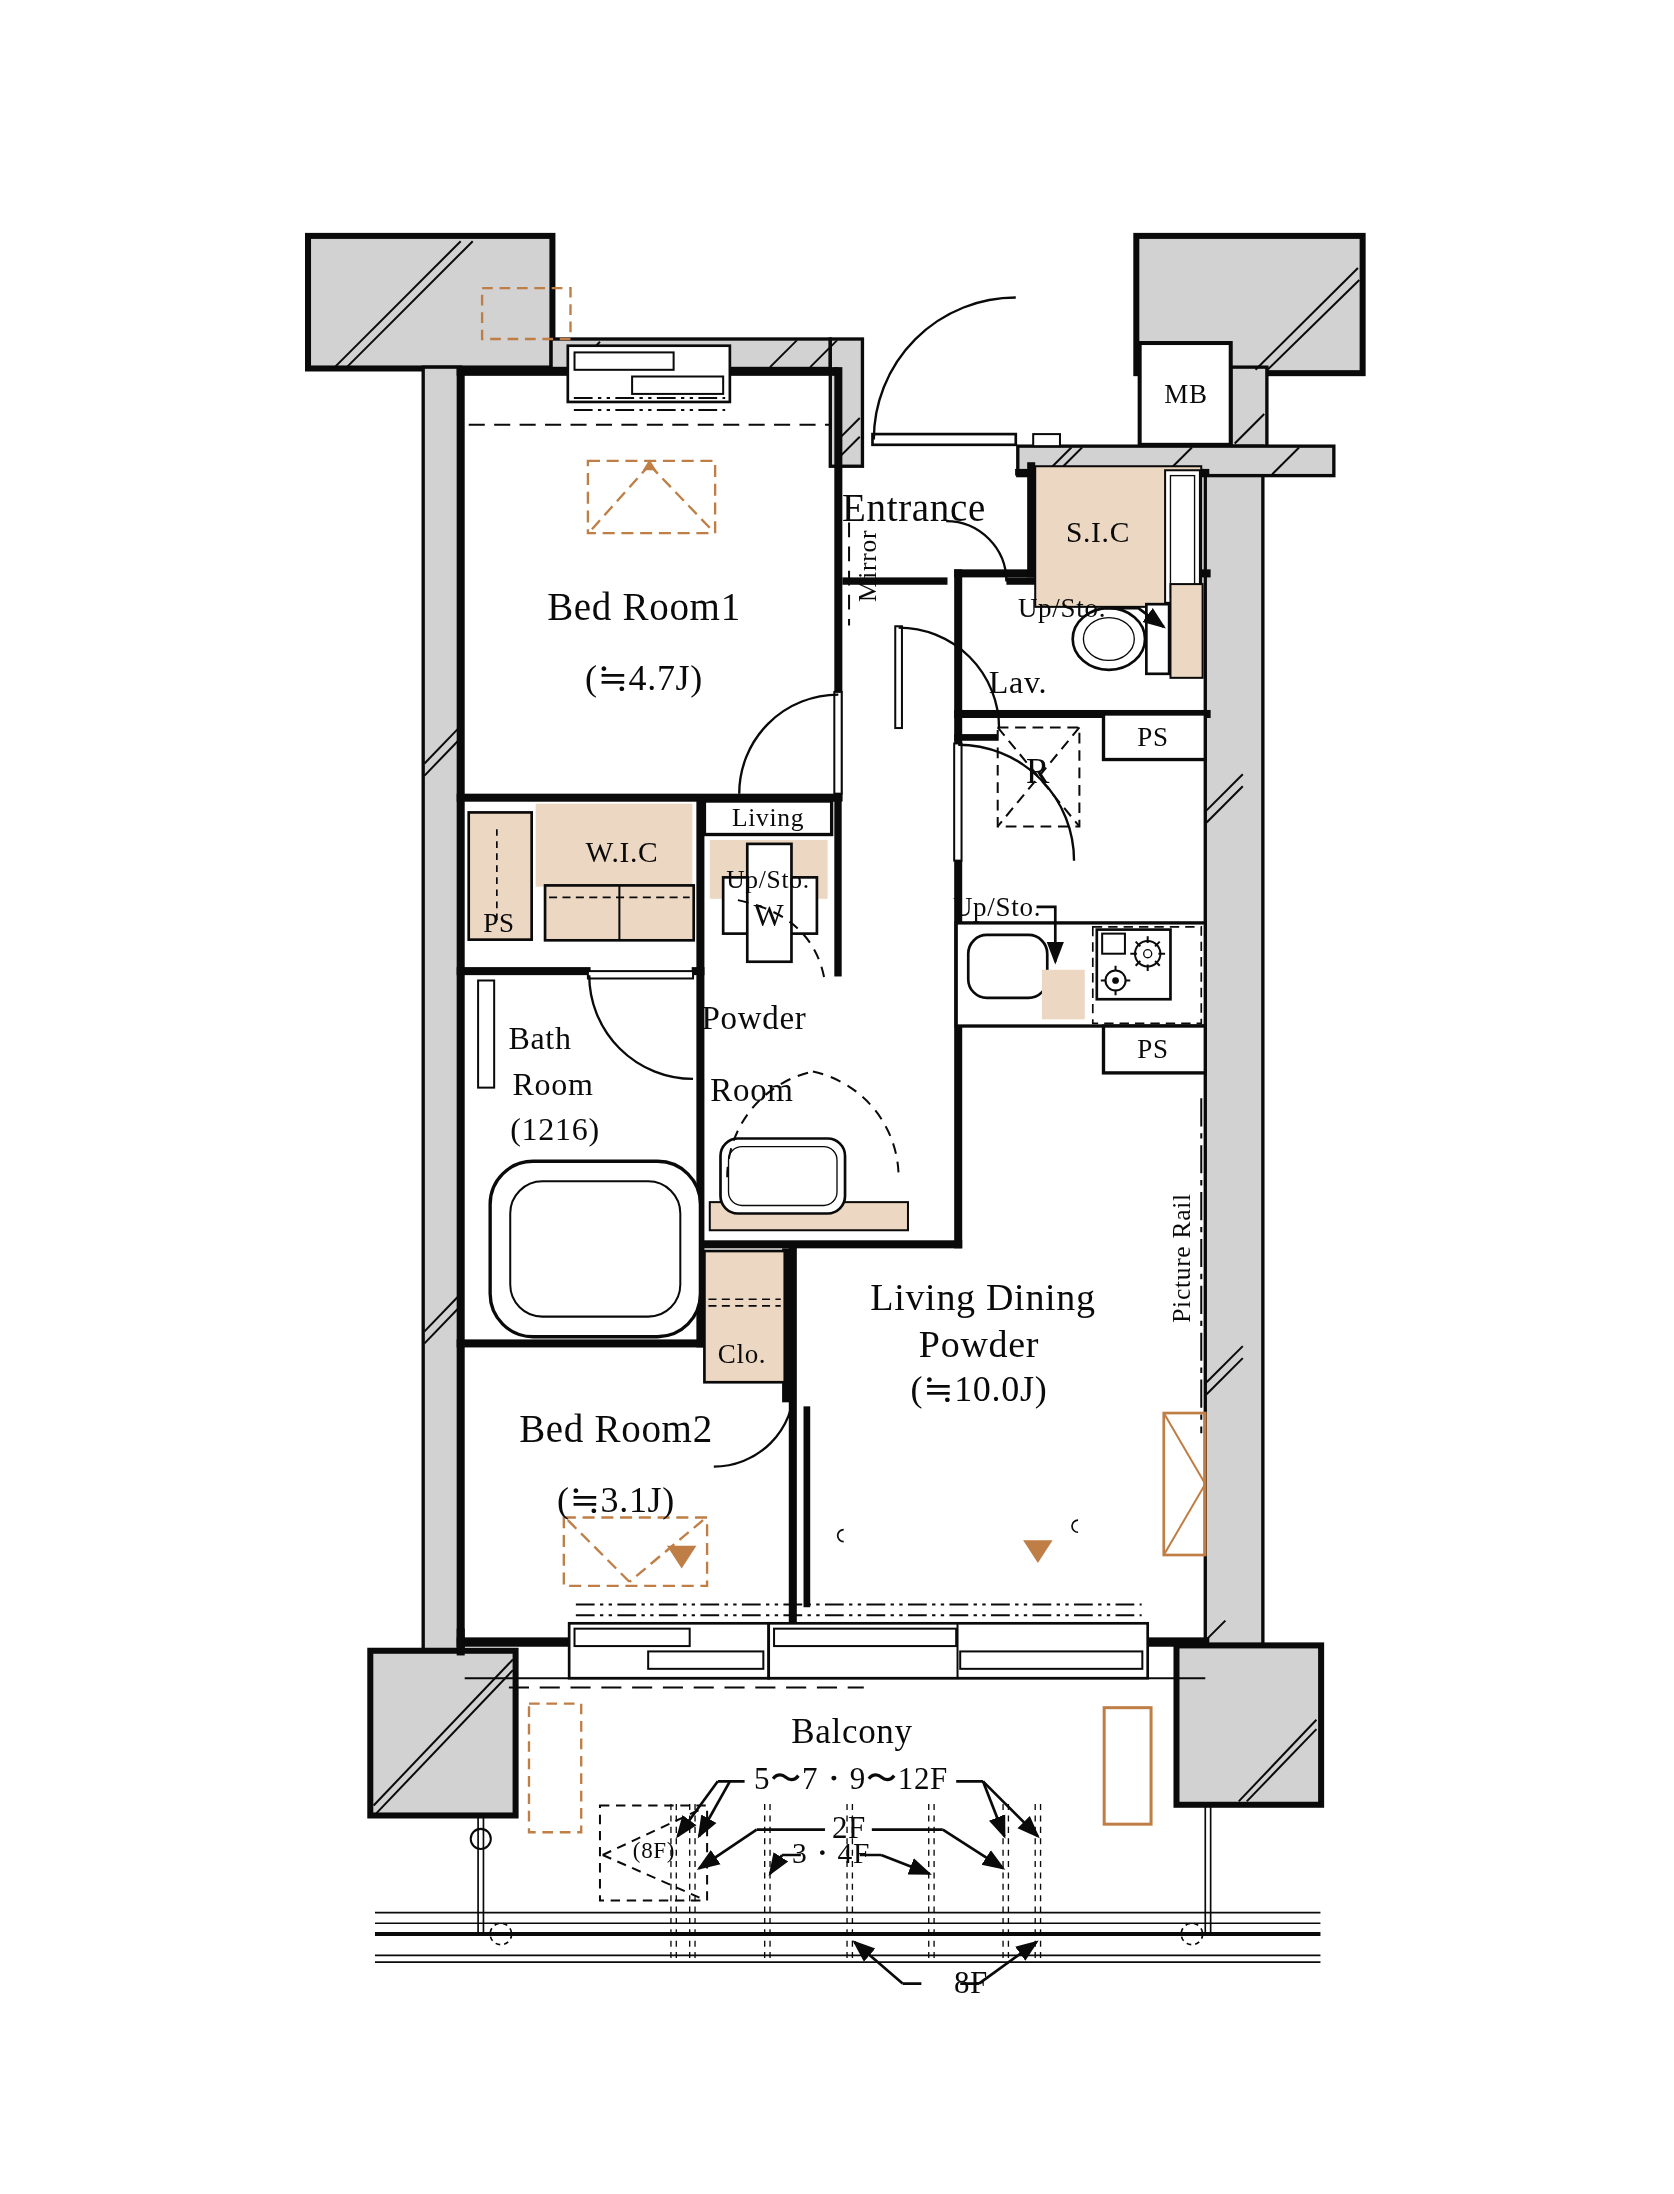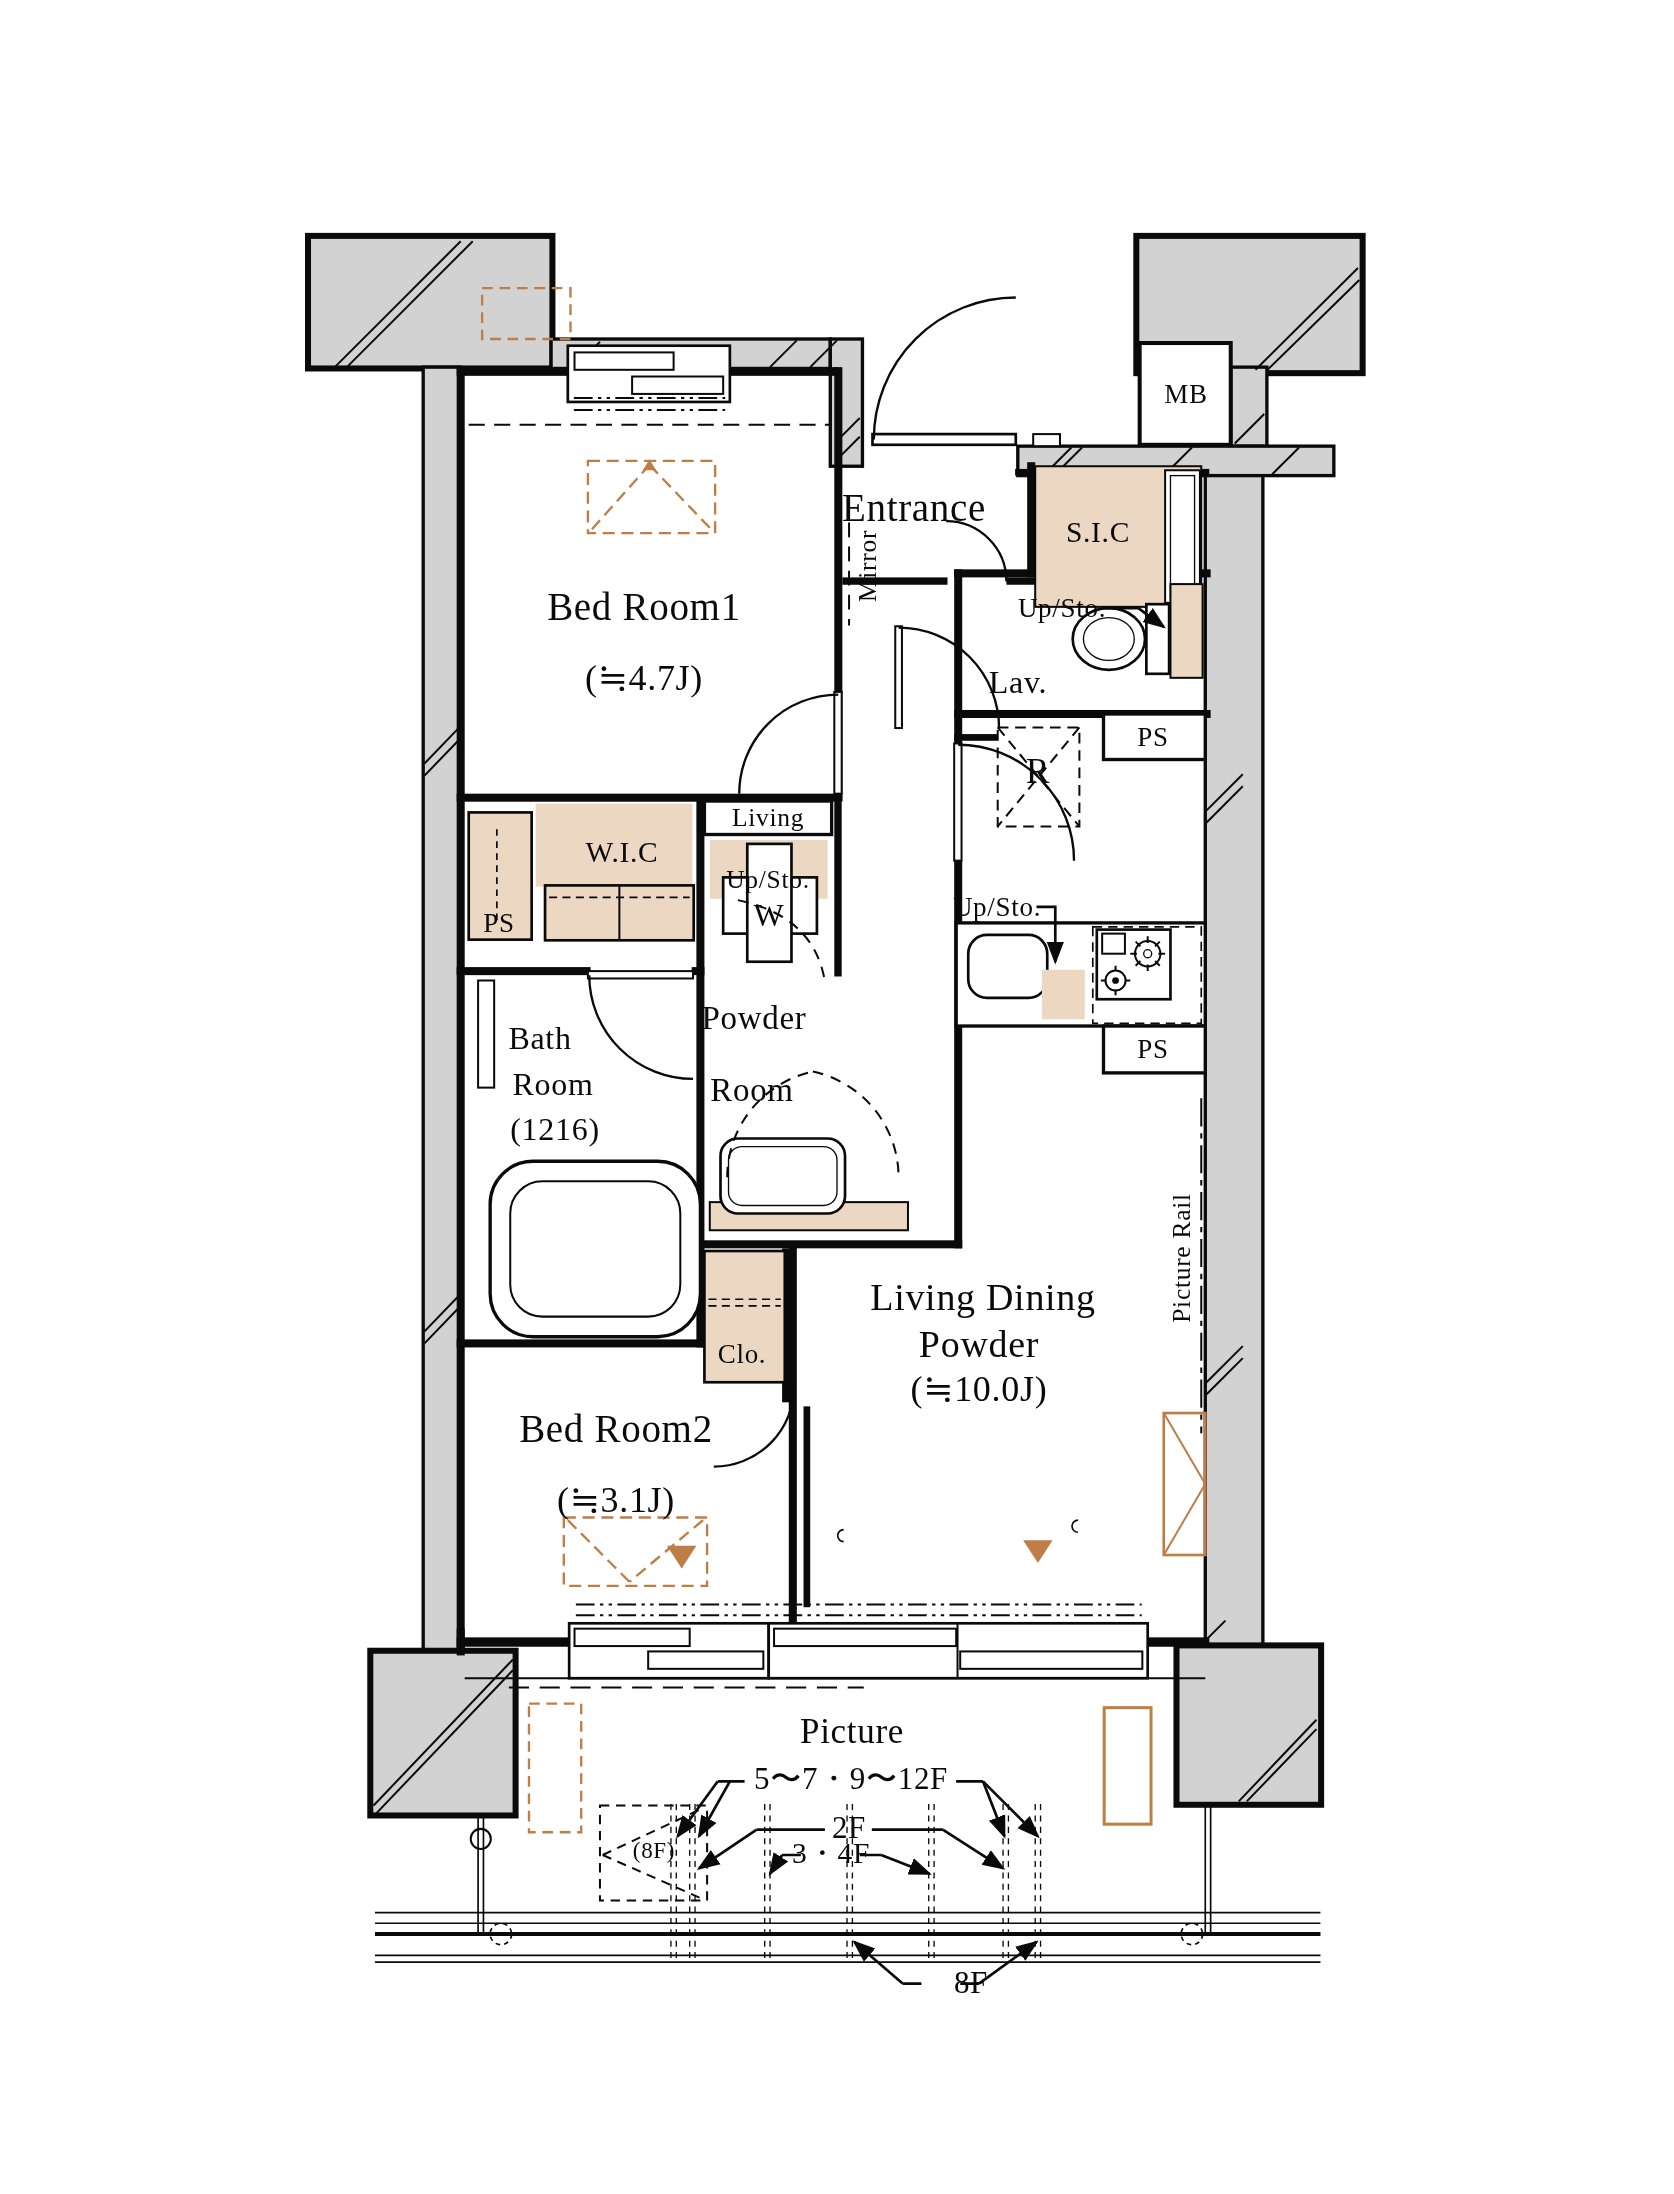--- a/index.html
+++ b/index.html
@@ -284,21 +284,21 @@
 </svg>
 
   <div class="lbl" style="left:644px;top:606px;font-size:39px;">Bed Room1</div>
   <div class="lbl" style="left:644px;top:678px;font-size:36px;text-align:center;">(≒4.7J)</div>
   <div class="lbl" style="left:616px;top:1428px;font-size:39px;">Bed Room2</div>
   <div class="lbl" style="left:616px;top:1500px;font-size:36px;">(≒3.1J)</div>
   <div class="lbl" style="left:983px;top:1297px;font-size:38px;">Living Dining</div>
   <div class="lbl" style="left:979px;top:1344px;font-size:38px;">Powder</div>
   <div class="lbl" style="left:979px;top:1389px;font-size:36px;">(≒10.0J)</div>
   <div class="lbl" style="left:914px;top:507px;font-size:39px;">Entrance</div>
-  <div class="lbl" style="left:852px;top:1732px;font-size:35px;">Picture</div>
+  <div class="lbl" style="left:852px;top:1732px;font-size:35px;">Balcony</div>
   <div class="lbl" style="left:540px;top:1038px;font-size:32px;">Bath</div>
   <div class="lbl" style="left:553px;top:1084px;font-size:32px;">Room</div>
   <div class="lbl" style="left:555px;top:1129px;font-size:32px;">(1216)</div>
   <div class="lbl" style="left:754px;top:1018px;font-size:33px;">Powder</div>
   <div class="lbl" style="left:752px;top:1090px;font-size:33px;">Room</div>
 
   <div class="lbl" style="left:622px;top:852px;font-size:29.5px;text-align:right;">W.I.C</div>
   <div class="lbl" style="left:1098px;top:532px;font-size:29.5px;">S.I.C</div>
   <div class="lbl" style="left:1018px;top:682px;font-size:32px;">Lav.</div>
   <div class="lbl" style="left:742px;top:1354px;font-size:27px;">Clo.</div>

